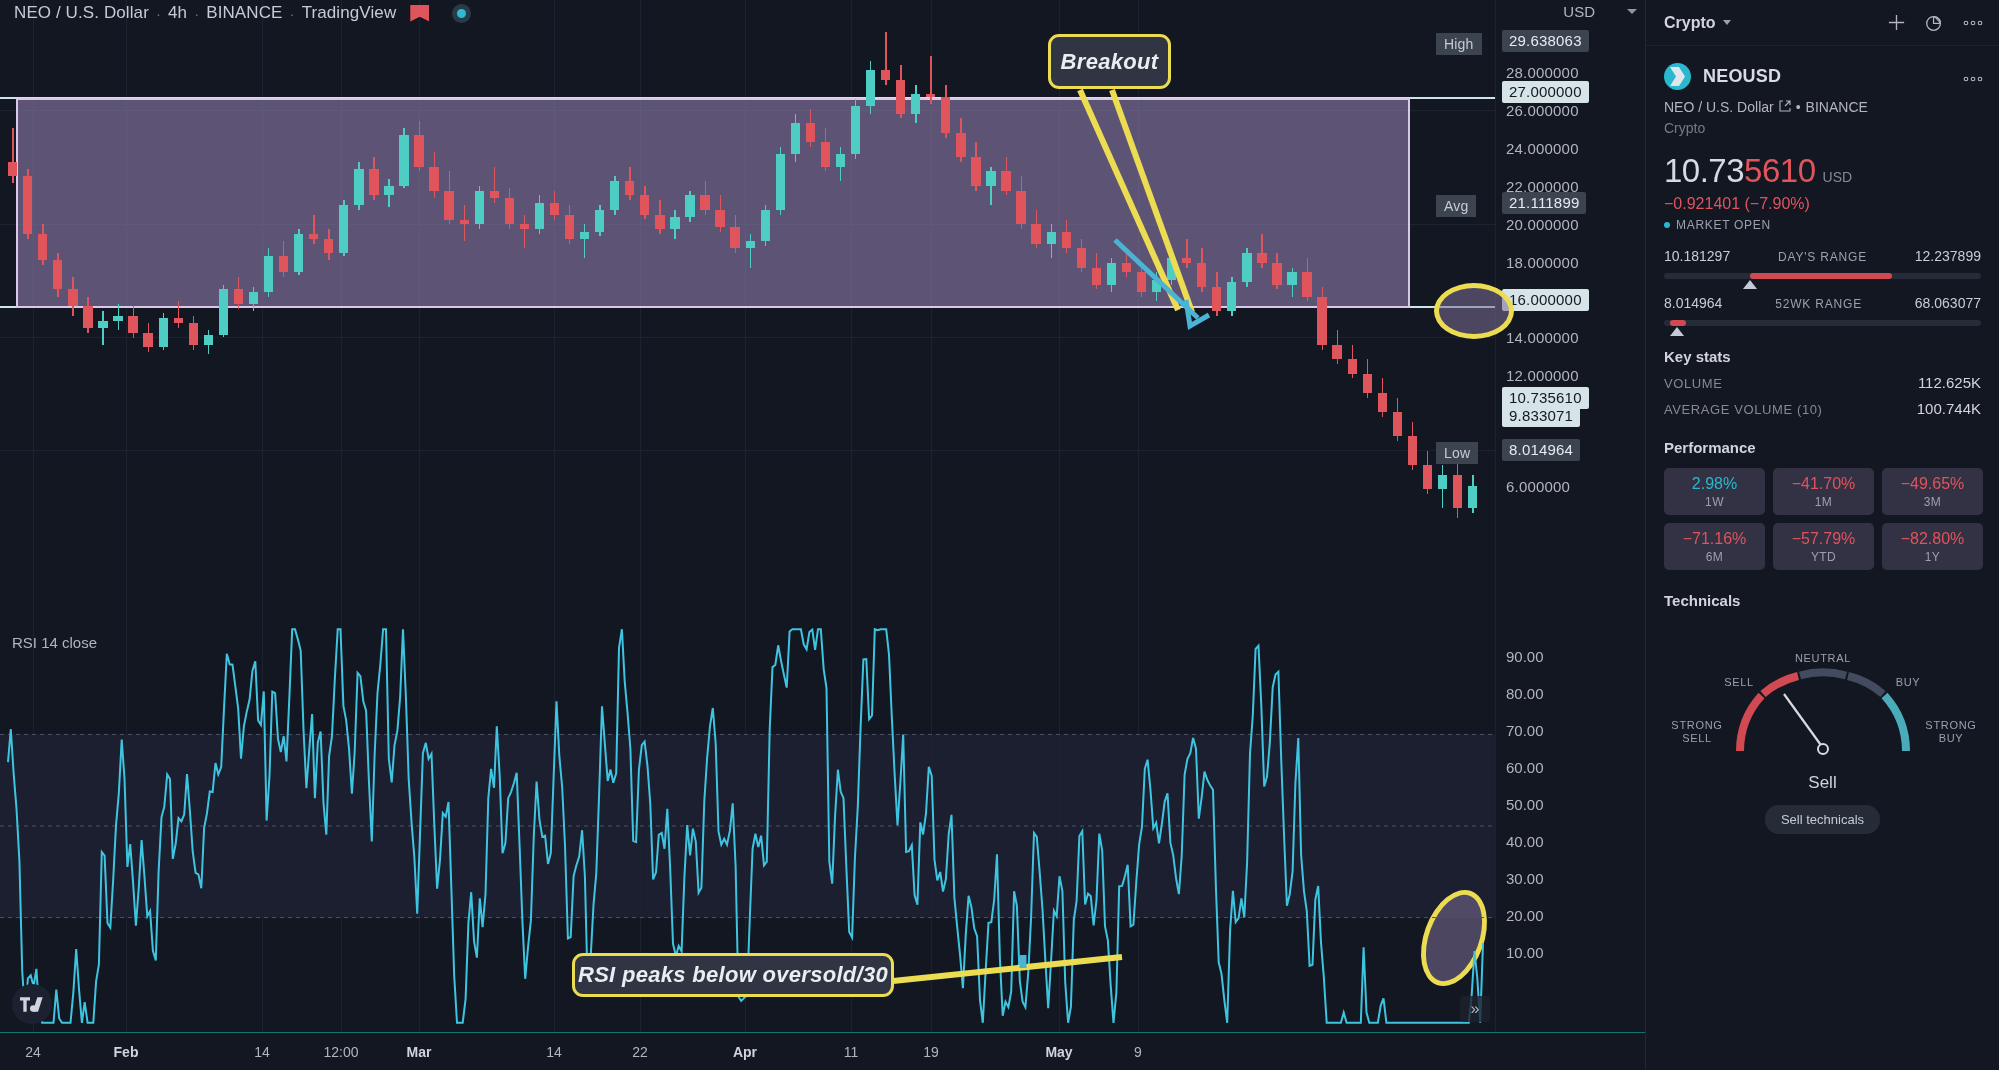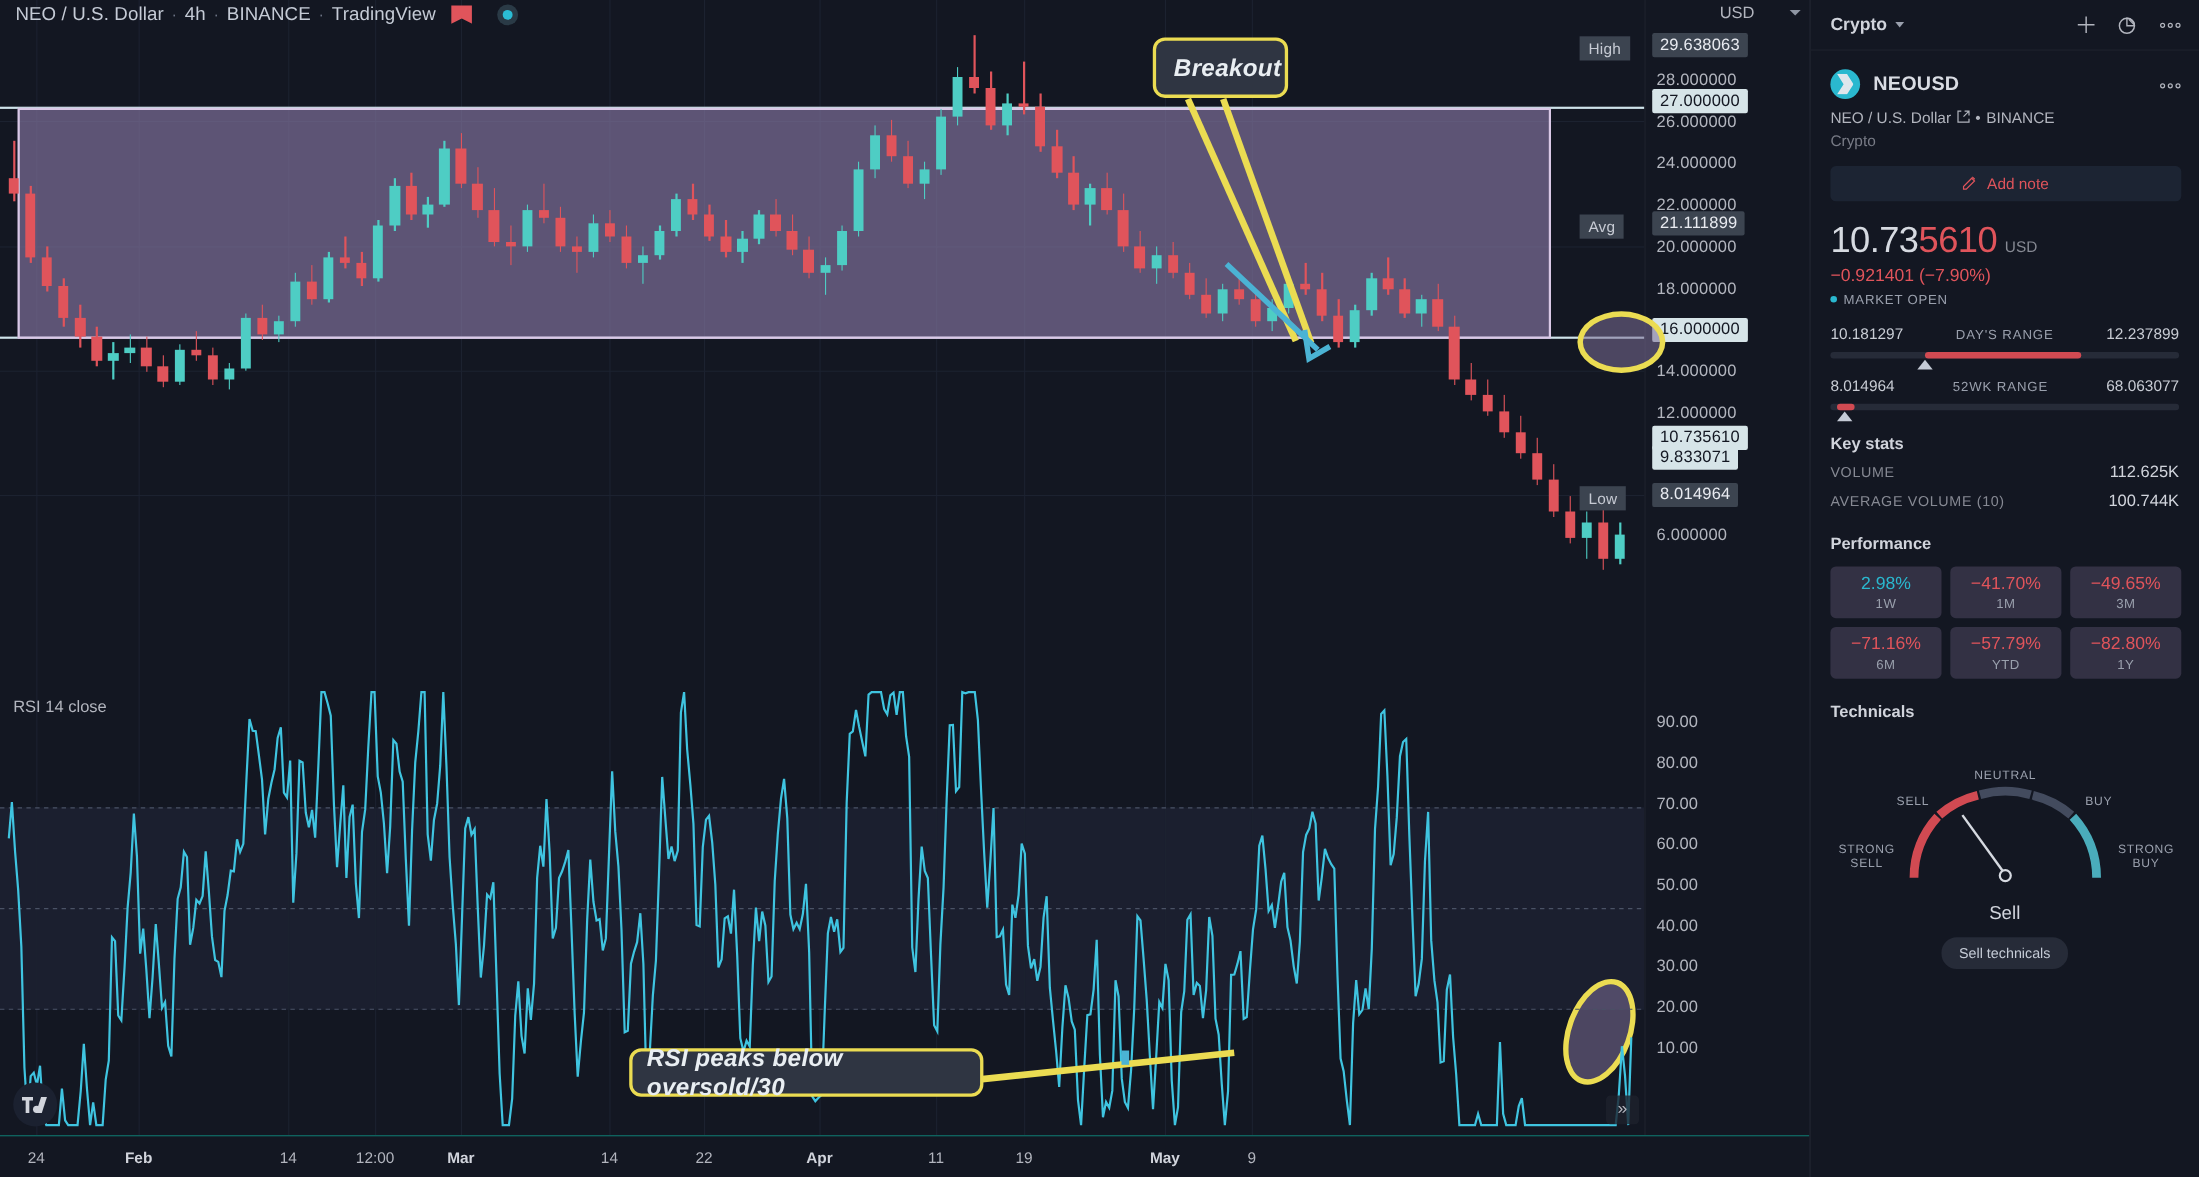--- a/index.html
+++ b/index.html
@@ -101,21 +101,21 @@
     position:absolute; left:1495px; top:620px; width:150px; height:412px;
     background:#131722; border-left:1px solid #1e222d;
   }
   .rsi-lbl { position:absolute; left:10px; font-size:15px; color:#b2b5be; }
 
   
   .callout {
     position:absolute; background:#2f3542; border:3px solid #ebdc52;
     border-radius:11px; color:#e9eef2; font-style:italic; font-weight:bold;
     display:flex; align-items:center; justify-content:center;
-    letter-spacing:.3px; z-index:30;padding-left:13px;
+    letter-spacing:.3px; z-index:30;
   }
   .ellipse-ann {
     position:absolute; border:5px solid #ebdc52; border-radius:50%;
     background:rgba(124,110,150,.55); z-index:25;
   }
   svg.ann { position:absolute; left:0; top:0; pointer-events:none; z-index:28; }
 
   #tv-logo {
     position:absolute; left:12px; bottom:46px; width:40px; height:40px;
     border-radius:50%; background:#1b2130;
@@ -613,29 +613,20 @@
         <svg width="12" height="12" viewBox="0 0 12 12">
           <path d="M4 1H1v10h10V8" stroke="#b2b5be" stroke-width="1.1" fill="none"></path>
           <path d="M7 1h4v4M11 1L6 6" stroke="#b2b5be" stroke-width="1.1" fill="none"></path>
         </svg>
       </span>
       <span>•</span>
       <span>BINANCE</span>
     </div>
     <div class="sb-sub2">Crypto</div>
 
-    <div id="add-note">
-      <span>
-        <svg width="14" height="14" viewBox="0 0 14 14">
-          <path d="M1 10.5V13h2.5L11 5.5 8.5 3 1 10.5Z" stroke="#e0545b" stroke-width="1.1" fill="none"></path>
-          <path d="M9 1.8 11.2 4" stroke="#e0545b" stroke-width="1.1" fill="none"></path>
-        </svg>
-      </span>
-      <span>Add note</span>
-    </div>
 
     <div id="price-big">
       <span class="p1">10.73</span>
       <span class="p2">5610</span>
       <span class="cur">USD</span>
     </div>
     <div id="price-chg">−0.921401 (−7.90%)</div>
     <div id="mkt-open">
       <span class="d"></span>
       <span>MARKET OPEN</span>

